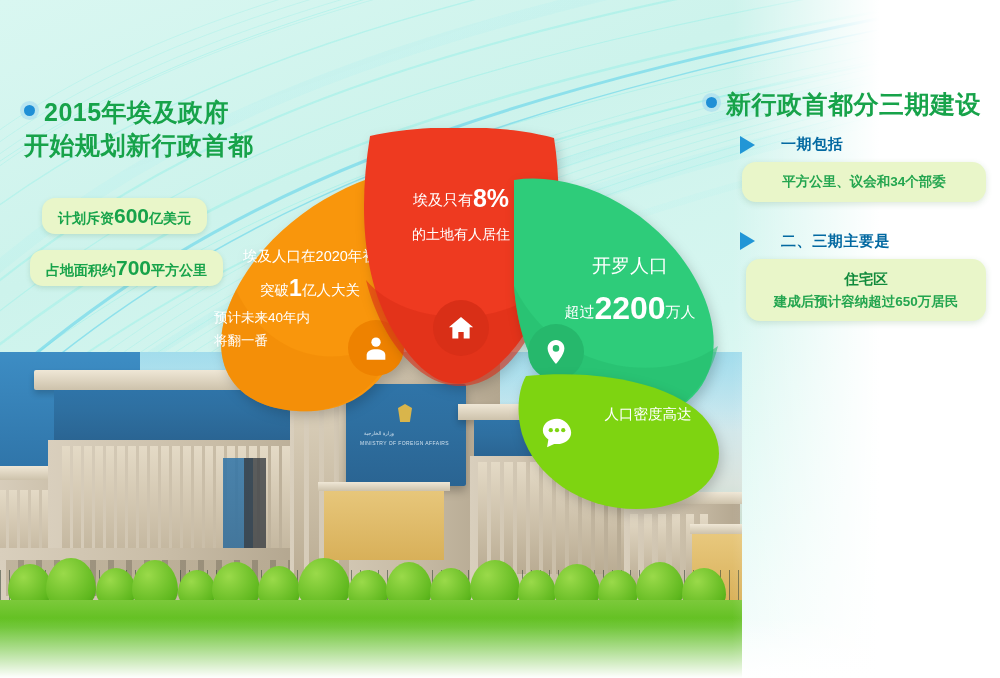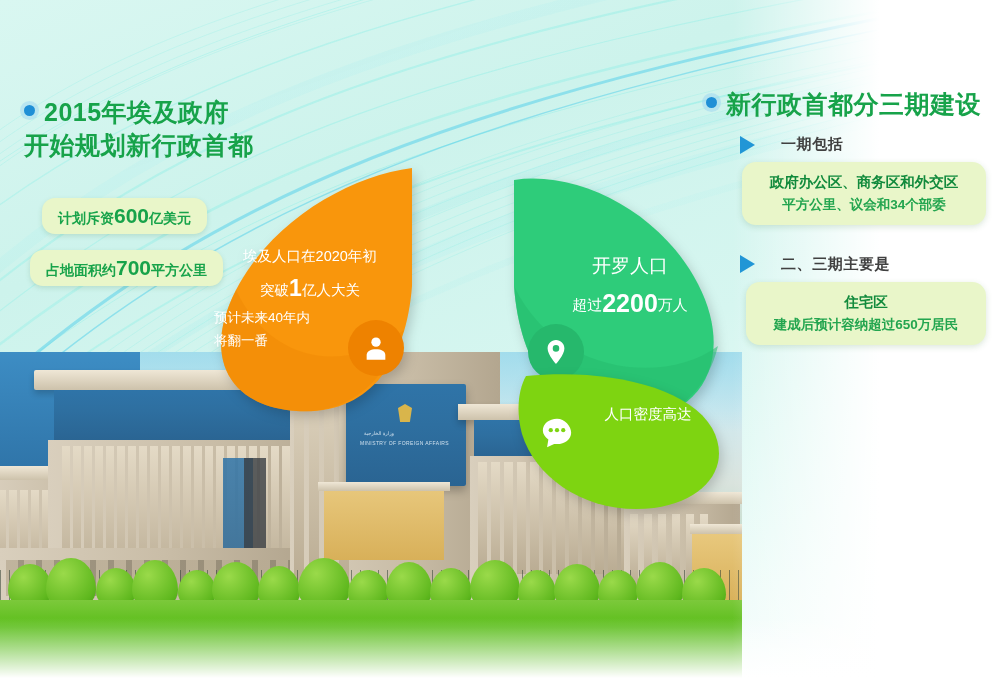--- a/index.html
+++ b/index.html
@@ -58,21 +58,21 @@
   .badge{background:#e9f6c9;border-radius:13px;padding:6px 16px;display:inline-block;
       box-shadow:0 2px 5px rgba(60,120,60,.17);color:#17a34a;font-weight:bold;white-space:nowrap;}
   .badge .big{font-size:21px;}
   .badge .sm{font-size:14px;}
 
   
   .rcol{position:absolute;left:706px;top:88px;width:280px;}
   .tri{width:0;height:0;border-left:15px solid #2196d6;border-top:9px solid transparent;
        border-bottom:9px solid transparent;flex:0 0 auto;}
   .sub{display:flex;align-items:center;gap:26px;margin:14px 0 8px 34px;}
-  .subtxt{font-size:15px;font-weight:bold;color:#404040;letter-spacing:.6px;}
+  .subtxt{font-size:15px;font-weight:bold;color:#0369a1;letter-spacing:.6px;}
   .rbadge{background:#e9f6c9;border-radius:14px;padding:9px 12px;text-align:center;
       box-shadow:0 2px 6px rgba(60,120,60,.18);margin-left:36px;}
   .rb1{color:#118a3c;font-weight:bold;font-size:14.5px;line-height:1.6;white-space:nowrap;}
   .rb2{color:#23a54f;font-weight:bold;font-size:13.5px;line-height:1.6;white-space:nowrap;}
 </style>
 </head>
 <body>
 
 <div id="stage">
 
@@ -286,30 +286,47 @@
         <div style="font-size:13.5px;margin-top:3px;">将翻一番</div>
       </div>
       <div class="ico" style="left:148px;top:152px;background:#ee8200;">
         <svg viewBox="0 0 24 24">
             <circle cx="12" cy="7" r="4"></circle>
             <path d="M4 22v-4c0-3.3 3.6-5 8-5s8 1.7 8 5v4z"></path>
           </svg>
       </div>
     </div>
 
+    <div class="petal" style="left:144px;top:0;width:218px;height:262px;">
+      <svg viewBox="0 0 218 262" style="width:218px;height:262px;">
+        <path d="M18,8 C70,-4 152,-4 202,10 C214,86 202,170 164,218 C122,270 84,268 48,214 C10,158 6,82 18,8 Z" fill="#ee3a20"></path>
+        <path d="M14,152 C30,216 70,258 108,258 C148,258 184,214 198,152 C160,200 56,202 14,152 Z" fill="#dc2f17" opacity=".6"></path>
+      </svg>
+      <div class="lbl" style="left:0;top:52px;width:218px;">
+        <div style="font-size:15px;">
+          <span>埃及只有</span><span style="font-size:25px;font-weight:bold;vertical-align:-2px;">8%</span>
+        </div>
+        <div style="font-size:14px;margin-top:8px;">的土地有人居住</div>
+      </div>
+      <div class="ico" style="left:81px;top:172px;background:#d92f17;">
+        <svg viewBox="0 0 24 24">
+            <path d="M12 2.6 1.6 11.3h3V21h5.1v-5.6h4.6V21h5.1v-9.7h3z"></path>
+          </svg>
+      </div>
+    </div>
 
     <div class="petal" style="left:298px;top:38px;width:224px;height:258px;">
       <svg viewBox="0 0 224 258" style="width:224px;height:258px;">
         <path d="M8,14 C74,4 156,48 192,118 C228,188 200,250 128,254 C54,258 14,202 8,120 Z" fill="#2ecc7a"></path>
         <path d="M8,120 C14,202 54,258 128,254 C172,252 202,222 212,180 C158,220 50,208 8,120 Z" fill="#27bb6e" opacity=".55"></path>
       </svg>
       <div class="lbl" style="left:24px;top:86px;width:200px;">
         <div style="font-size:19px;">开罗人口</div>
         <div style="font-size:15px;margin-top:5px;">
-          <span>超过</span><span style="font-size:25px;font-weight:bold;vertical-align:-2px;">2200</span><span>万人</span>
+          <span>超过</span><span style="font-size:32px;font-weight:bold;vertical-align:-2px;">2200</span><span>万人</span>
         </div>
       </div>
       <div class="ico" style="left:22px;top:158px;background:#26b86c;">
         <svg viewBox="0 0 24 24">
             <path d="M12 1.8c-4 0-7.2 3.2-7.2 7.2 0 5.4 7.2 13.2 7.2 13.2s7.2-7.8 7.2-13.2c0-4-3.2-7.2-7.2-7.2zm0 9.9a2.8 2.8 0 1 1 0-5.6 2.8 2.8 0 0 1 0 5.6z"></path>
           </svg>
       </div>
     </div>
 
     <div class="petal" style="left:304px;top:244px;width:212px;height:140px;">
@@ -355,21 +372,20 @@
     <div class="head">
       <div class="dot"></div>
       <div class="htxt">新行政首都分三期建设</div>
     </div>
 
     <div class="sub">
       <div class="tri"></div>
       <div class="subtxt">一期包括</div>
     </div>
     <div class="rbadge">
-      <div class="rb1">政府办公区、商务区和外交区</div>
       <div class="rb2">平方公里、议会和34个部委</div>
     </div>
 
     <div class="sub" style="margin-top:30px;">
       <div class="tri"></div>
       <div class="subtxt">二、三期主要是</div>
     </div>
     <div class="rbadge" style="margin-left:40px;margin-top:8px;">
       <div class="rb1">住宅区</div>
       <div class="rb2">建成后预计容纳超过650万居民</div>

